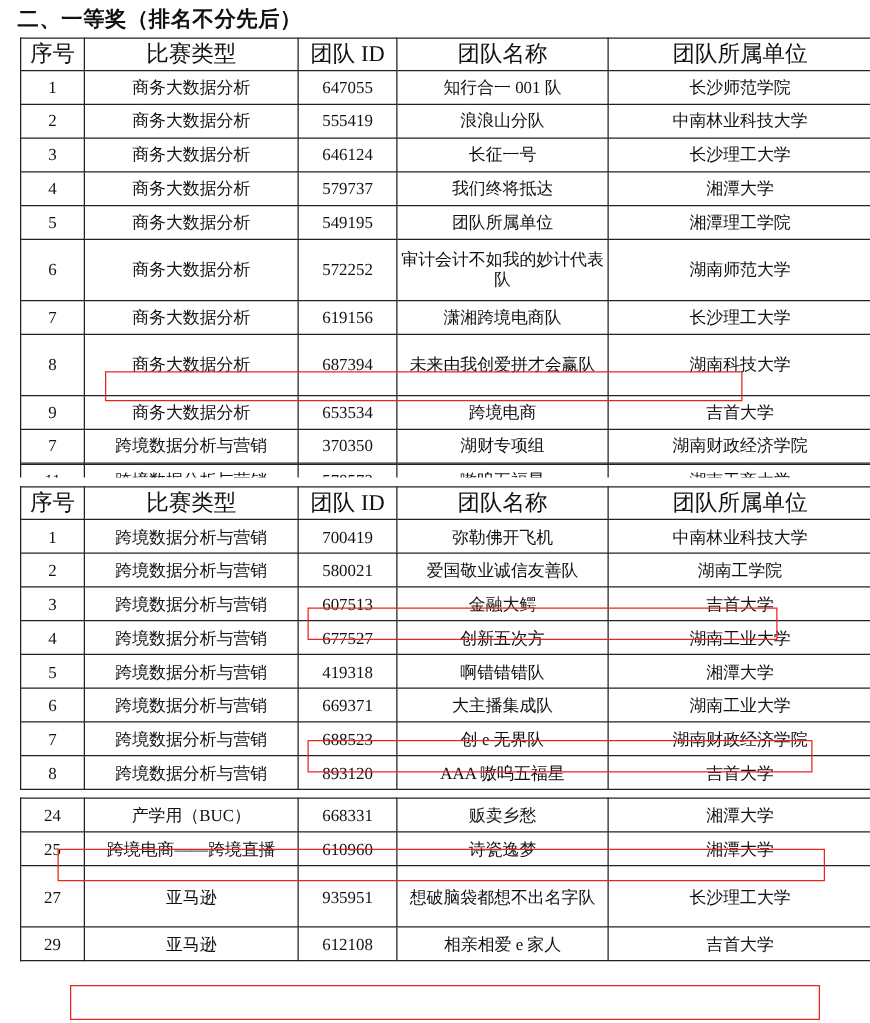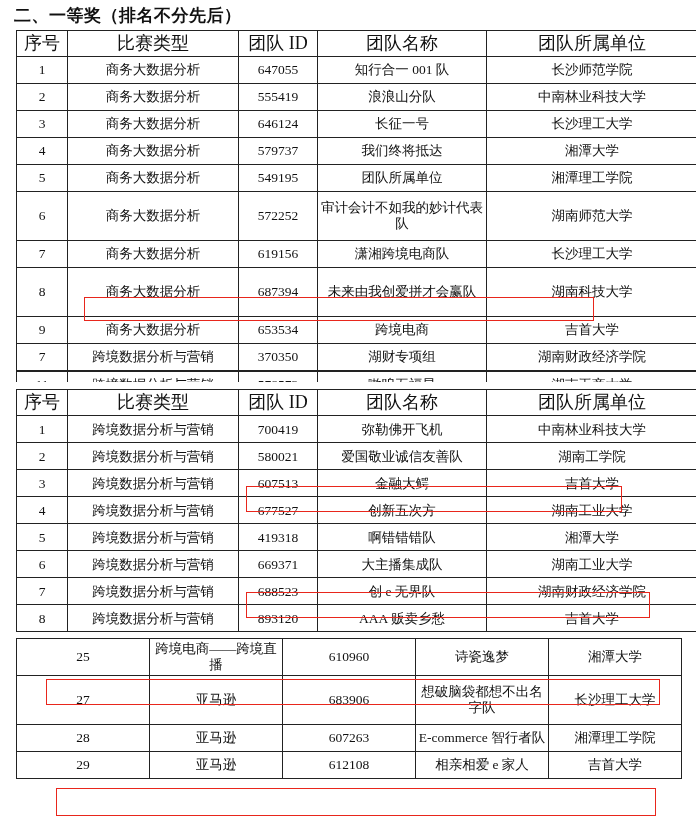--- a/index.html
+++ b/index.html
@@ -228,50 +228,50 @@
       <td>7</td>
       <td>跨境数据分析与营销</td>
       <td>688523</td>
       <td>创 e 无界队</td>
       <td>湖南财政经济学院</td>
     </tr>
     <tr class="r-normal">
       <td>8</td>
       <td>跨境数据分析与营销</td>
       <td>893120</td>
-      <td>AAA 贩卖乡愁</td>
+      <td>AAA 嗷呜五福星</td>
       <td>吉首大学</td>
     </tr>
   </tbody>
     </table>
 
   <div class="spacer-b"></div>
 
   <table class="award">
     <tbody>
+        <tr class="r-normal">
+      <td class="c0">24</td>
+      <td class="c1">产学用（BUC）</td>
+      <td class="c2">668331</td>
+      <td class="c3">贩卖乡愁</td>
+      <td class="c4">湘潭大学</td>
+    </tr>
     <tr class="r-normal">
       <td>25</td>
       <td>跨境电商——跨境直播</td>
       <td>610960</td>
       <td>诗瓷逸梦</td>
       <td>湘潭大学</td>
     </tr>
     <tr class="r-tall">
       <td>27</td>
       <td>亚马逊</td>
-      <td>683906</td>
+      <td>935951</td>
       <td>想破脑袋都想不出名字队</td>
       <td>长沙理工大学</td>
-    </tr>
-    <tr class="r-normal">
-      <td>28</td>
-      <td>亚马逊</td>
-      <td>607263</td>
-      <td>E-commerce 智行者队</td>
-      <td>湘潭理工学院</td>
     </tr>
     <tr class="r-normal">
       <td>29</td>
       <td>亚马逊</td>
       <td>612108</td>
       <td>相亲相爱 e 家人</td>
       <td>吉首大学</td>
     </tr>
   </tbody>
     </table>

